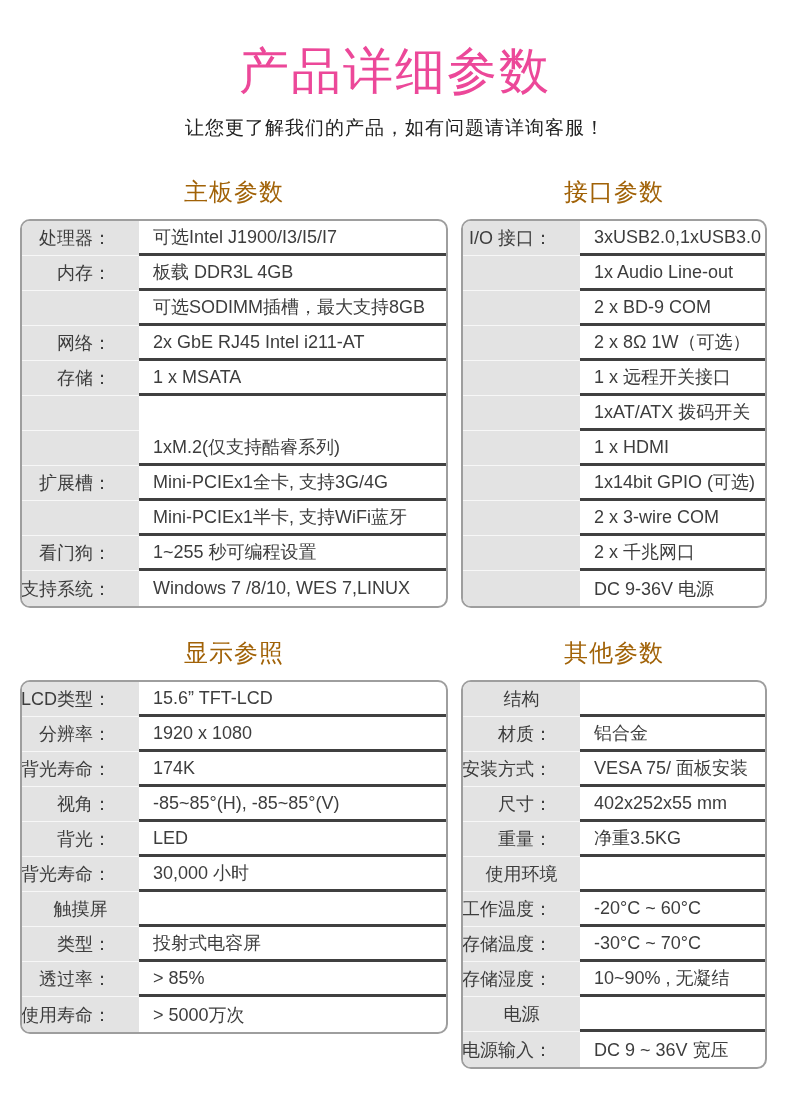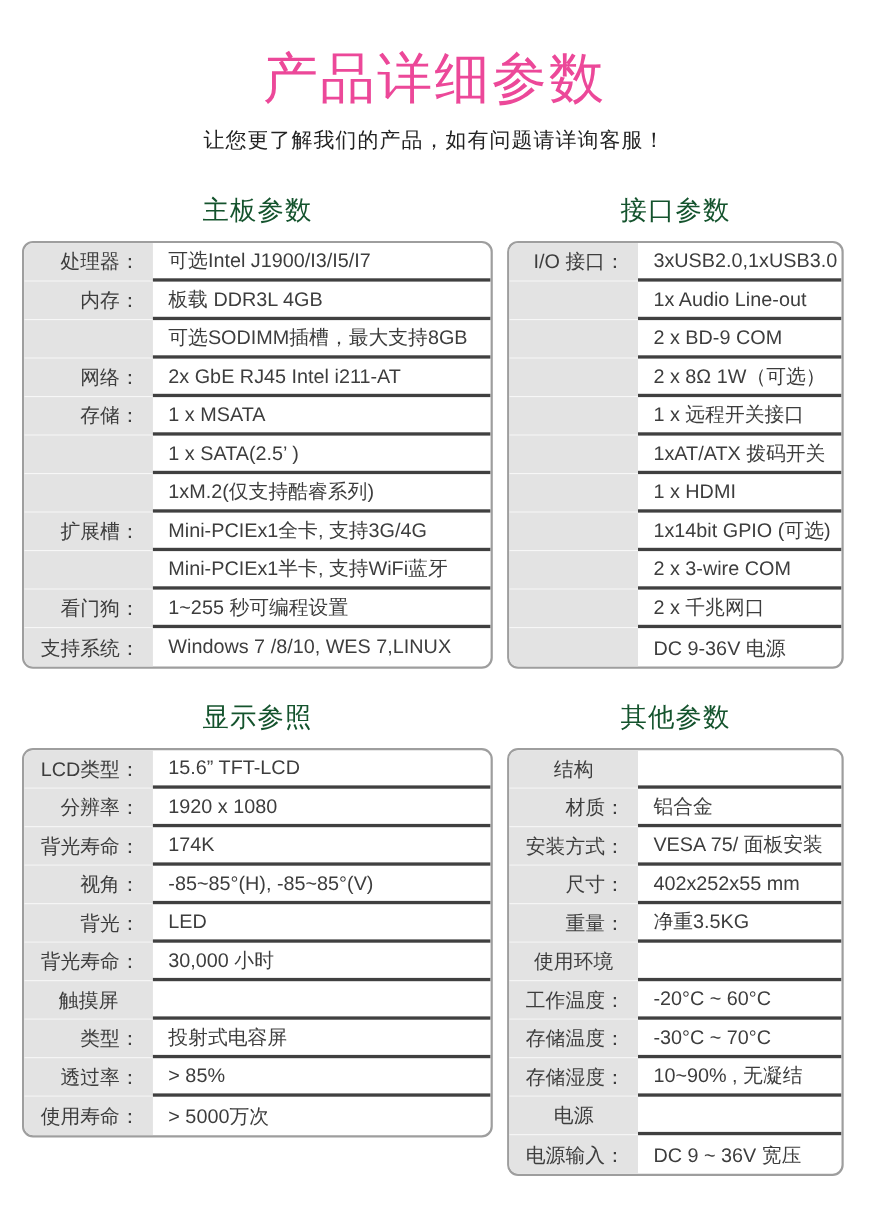--- a/index.html
+++ b/index.html
@@ -37,21 +37,21 @@
     padding: 0 23px 0 20px;
   }
   .tables-row.first { margin-top: 36px; }
   .tables-row.second { margin-top: 30px; }
   .table-group.left  { width: 428px; margin-right: 13px; flex: 0 0 auto; }
   .table-group.right { width: 306px; flex: 0 0 auto; }
   .section-title {
     text-align: center;
     font-size: 24px;
     font-weight: 400;
-    color: #14532d;
+    color: #a16207;
     line-height: 30px;
     margin-bottom: 12px;
     letter-spacing: 1px;
   }
   .spec-table {
     border: 2px solid #9e9e9e;
     border-radius: 10px;
     overflow: hidden;
     background: #ffffff;
   }
@@ -65,21 +65,21 @@
     font-size: 18px;
     color: #3d3d3d;
     white-space: nowrap;
     overflow: hidden;
   }
   .cell.label {
     width: 117px;
     flex: 0 0 117px;
     background: #e3e3e3;
     justify-content: flex-end;
-    padding-right: 12px;
+    padding-right: 28px;
     border-bottom: 1px solid #f7f7f7;
   }
   .spec-row.header-row .cell.label {
     justify-content: center;
     padding-right: 0;
   }
   .cell.value {
     flex: 1 1 auto;
     padding-left: 14px;
     border-bottom: 3px solid #404040;
@@ -116,21 +116,20 @@
           <div class="spec-row">
             <div class="cell label">网络：</div>
             <div class="cell value">2x GbE RJ45 Intel i211-AT</div>
           </div>
           <div class="spec-row">
             <div class="cell label">存储：</div>
             <div class="cell value">1 x MSATA</div>
           </div>
           <div class="spec-row">
             <div class="cell label"></div>
-            <div class="cell value">1 x SATA(2.5’ )</div>
           </div>
           <div class="spec-row">
             <div class="cell label"></div>
             <div class="cell value">1xM.2(仅支持酷睿系列)</div>
           </div>
           <div class="spec-row">
             <div class="cell label">扩展槽：</div>
             <div class="cell value">Mini-PCIEx1全卡, 支持3G/4G</div>
           </div>
           <div class="spec-row">

